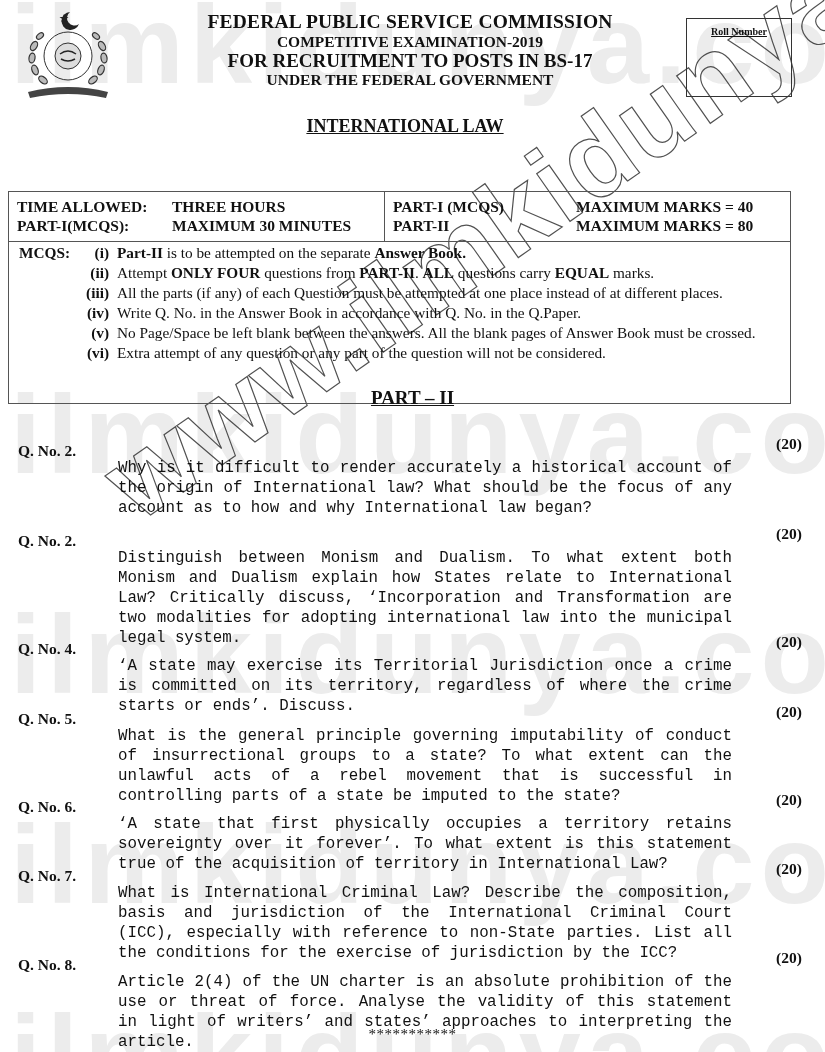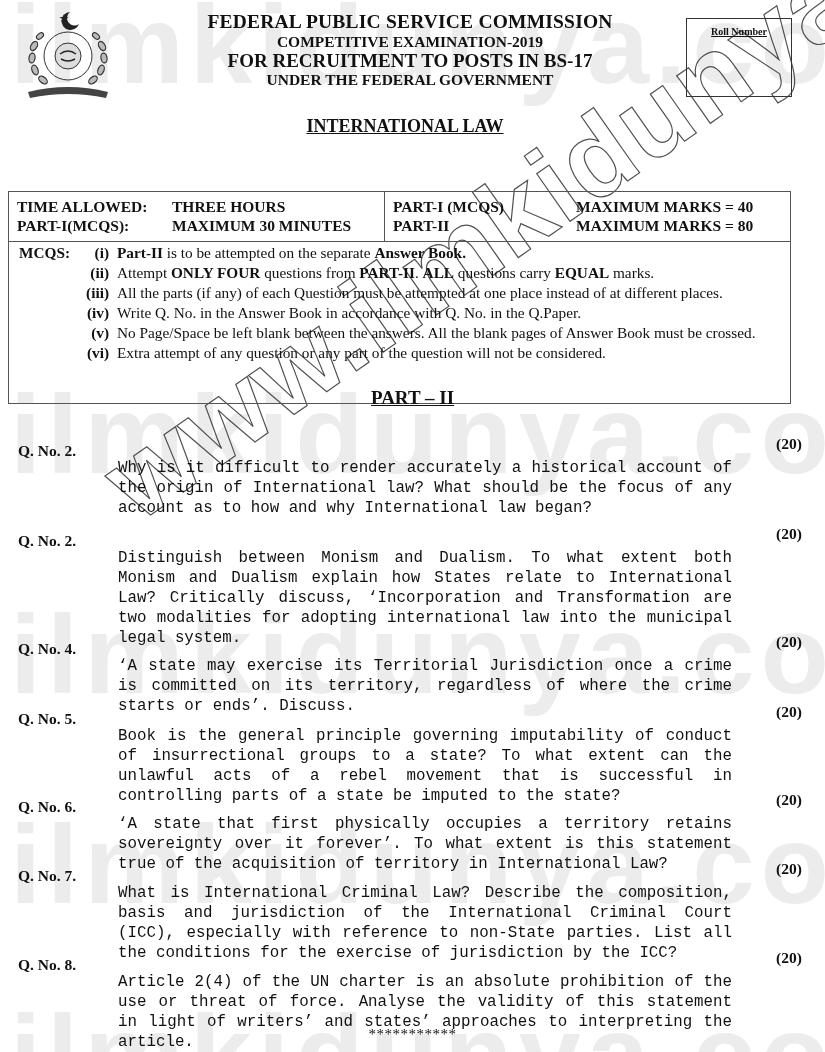--- a/index.html
+++ b/index.html
@@ -165,21 +165,21 @@
         <div class="qtext">Distinguish between Monism and Dualism. To what extent both Monism and Dualism explain how States relate to International Law? Critically discuss, ‘Incorporation and Transformation are two modalities for adopting international law into the municipal legal system.</div>
         <div class="qmarks">(20)</div>
       </div>
       <div class="q" style="top: 633px;">
         <div class="qnum">Q. No. 4.</div>
         <div class="qtext">‘A state may exercise its Territorial Jurisdiction once a crime is committed on its territory, regardless of where the crime starts or ends’. Discuss.</div>
         <div class="qmarks">(20)</div>
       </div>
       <div class="q" style="top: 703px;">
         <div class="qnum">Q. No. 5.</div>
-        <div class="qtext">Book is the general principle governing imputability of conduct of insurrectional groups to a state? To what extent can the unlawful acts of a rebel movement that is successful in controlling parts of a state be imputed to the state?</div>
+        <div class="qtext">What is the general principle governing imputability of conduct of insurrectional groups to a state? To what extent can the unlawful acts of a rebel movement that is successful in controlling parts of a state be imputed to the state?</div>
         <div class="qmarks">(20)</div>
       </div>
       <div class="q" style="top: 791px;">
         <div class="qnum">Q. No. 6.</div>
         <div class="qtext">‘A state that first physically occupies a territory retains sovereignty over it forever’. To what extent is this statement true of the acquisition of territory in International Law?</div>
         <div class="qmarks">(20)</div>
       </div>
       <div class="q" style="top: 860px;">
         <div class="qnum">Q. No. 7.</div>
         <div class="qtext">What is International Criminal Law? Describe the composition, basis and jurisdiction of the International Criminal Court (ICC), especially with reference to non-State parties. List all the conditions for the exercise of jurisdiction by the ICC?</div>

